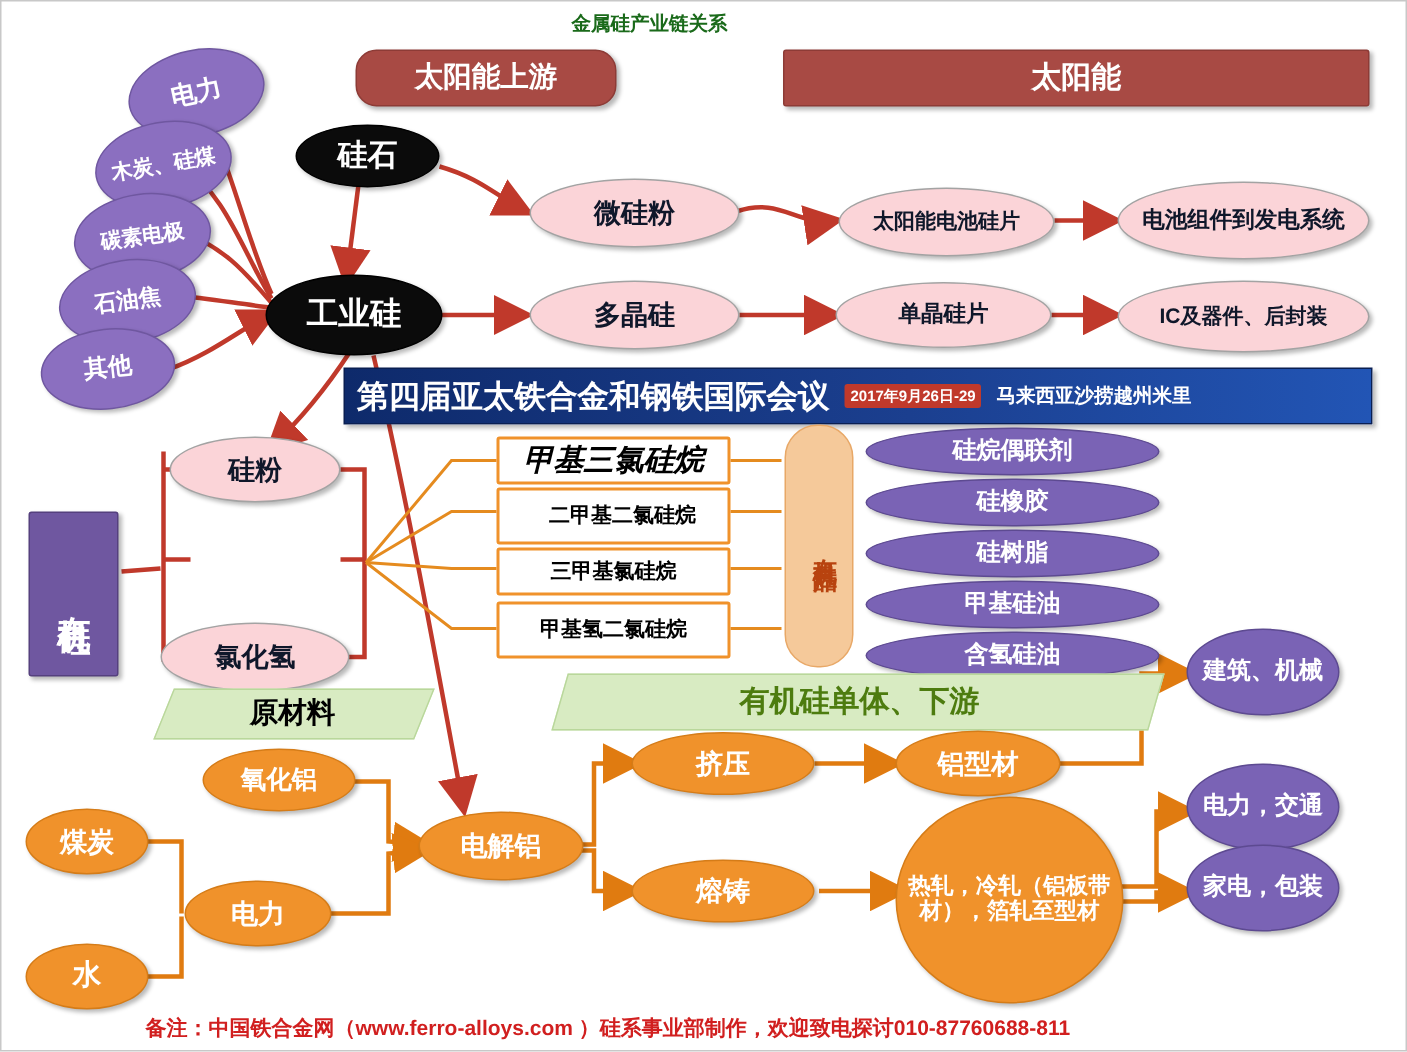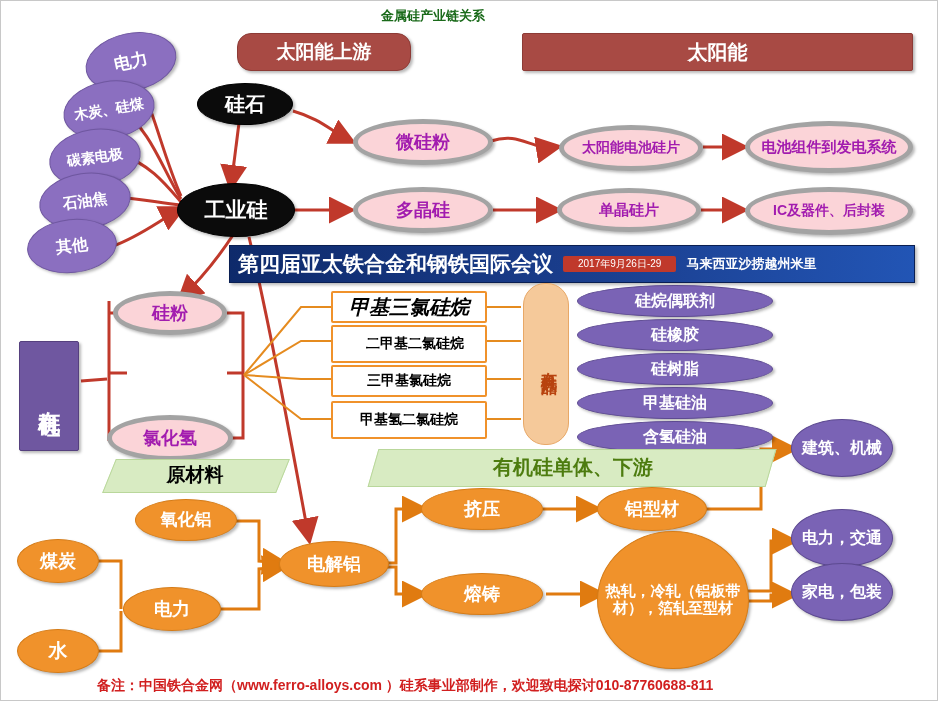--- a/index.html
+++ b/index.html
@@ -34,23 +34,23 @@
     align-items: center;
     justify-content: center;
     text-align: center;
     box-sizing: border-box;
     line-height: 1.12;
     font-weight: bold;
   }
   
   .ell-pink {
     background: #fbd4d8;
-    border: 5px solid #a3a3a3;
-    border-radius: 50%;
-    color: #a21caf;
+    border: 1px solid #a3a3a3;
+    border-radius: 50%;
+    color: #0f172a;
     text-align: right;
   }
   .ell-purple {
     background: #8b6fc0;
     border: 1px solid #6f57a0;
     border-radius: 50%;
     color: #ffffff;
   }
   .ell-purple2 {
     background: #7a63b5;
@@ -107,22 +107,22 @@
   }
   .label-vert {
     writing-mode: vertical-rl;
     text-orientation: upright;
     letter-spacing: 2px;
   }
   .sticker {
     background: #c0392b;
     color: #fff;
     font-size: 10px;
-    font-weight: normal;
-    padding: 1px 15px;
+    font-weight: bold;
+    padding: 1px 4px;
     border-radius: 2px;
   }
   .shadowed { box-shadow: 2px 2px 3px rgba(0,0,0,.28); }
 </style>
 </head>
 <body>
 
 <div id="canvas">
 
   <svg class="layer" viewBox="0 0 938 701">

